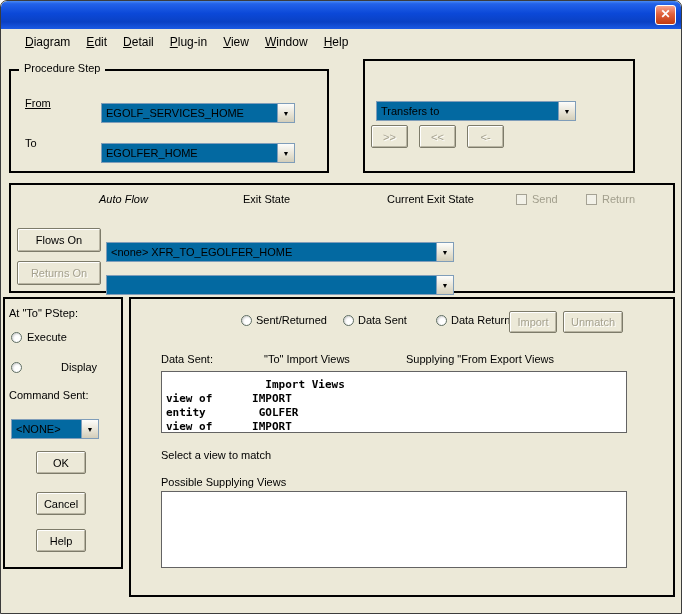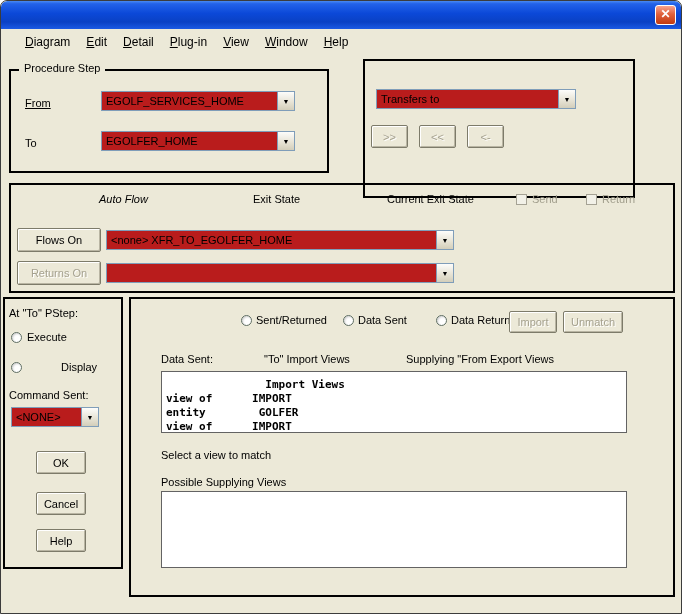--- a/index.html
+++ b/index.html
@@ -35,22 +35,22 @@
 
   .panel { position:absolute; border:2px solid #000; }
   .group-label {
     position:absolute; top:-9px; left:8px; background:#ECE9D8;
     padding:0 5px; font-size:11px; white-space:nowrap;
   }
   .lbl { position:absolute; font-size:11px; white-space:nowrap; }
   .lbl.dis { color:#a19e8c; }
 
   .combo {
-    position:absolute; height:20px; background:#b91c1c;
-    border:1px solid #7F9DB9; display:flex; align-items:stretch;
+    position:absolute; height:20px; background:#0369a1;
+    border:1px solid #7F9DB9; display:flex; align-items:stretch;margin-top:12px;
   }
   .combo-text {
     flex:1; padding:3px 4px 0; font-size:11px; white-space:nowrap; overflow:hidden;
   }
   .combo-btn {
     width:17px; border-left:1px solid #7F9DB9;
     background:linear-gradient(180deg,#fdfdfb 0%,#e6e2d3 60%,#d3ceba 100%);
     display:flex; align-items:center; justify-content:center; cursor:pointer;
   }
   .chev { display:block; font-size:7px; line-height:1; color:#000; }
@@ -113,35 +113,35 @@
     </div>
     <span class="lbl" style="left:14px; top:66px;">To</span>
     <div class="combo" style="left:90px; top:60px; width:194px;">
       <span class="combo-text">EGOLFER_HOME</span>
       <span class="combo-btn">
           <span class="chev">▼</span>
         </span>
     </div>
   </div>
 
-  <div class="panel" style="left:362px; top:58px; width:272px; height:139px;">
+  <div class="panel" style="left:362px; top:58px; width:272px; height:114px;">
     <div class="combo" style="left:11px; top:28px; width:200px;">
       <span class="combo-text">Transfers to</span>
       <span class="combo-btn">
           <span class="chev">▼</span>
         </span>
     </div>
     <div class="btn dis" style="left:6px; top:64px; width:37px; height:23px;">&gt;&gt;</div>
     <div class="btn dis" style="left:54px; top:64px; width:37px; height:23px;">&lt;&lt;</div>
     <div class="btn dis" style="left:102px; top:64px; width:37px; height:23px;">&lt;-</div>
   </div>
 
   <div class="panel" style="left:8px; top:182px; width:666px; height:110px;">
     <span class="lbl" style="left:88px; top:8px;font-style:italic;">Auto Flow</span>
-    <span class="lbl" style="left:242px; top:8px;">Exit State</span>
+    <span class="lbl" style="left:232px; top:8px;">Exit State</span>
     <span class="lbl" style="left:376px; top:8px;">Current Exit State</span>
     <span class="chk" style="left:505px; top:9px;"></span>
     <span class="lbl dis" style="left:521px; top:8px;">Send</span>
     <span class="chk" style="left:575px; top:9px;"></span>
     <span class="lbl dis" style="left:591px; top:8px;">Return</span>
 
     <div class="btn" style="left:6px; top:43px; width:84px; height:24px;">Flows On</div>
     <div class="combo" style="left:95px; top:45px; width:348px;">
       <span class="combo-text">&lt;none&gt; XFR_TO_EGOLFER_HOME</span>
       <span class="combo-btn">

